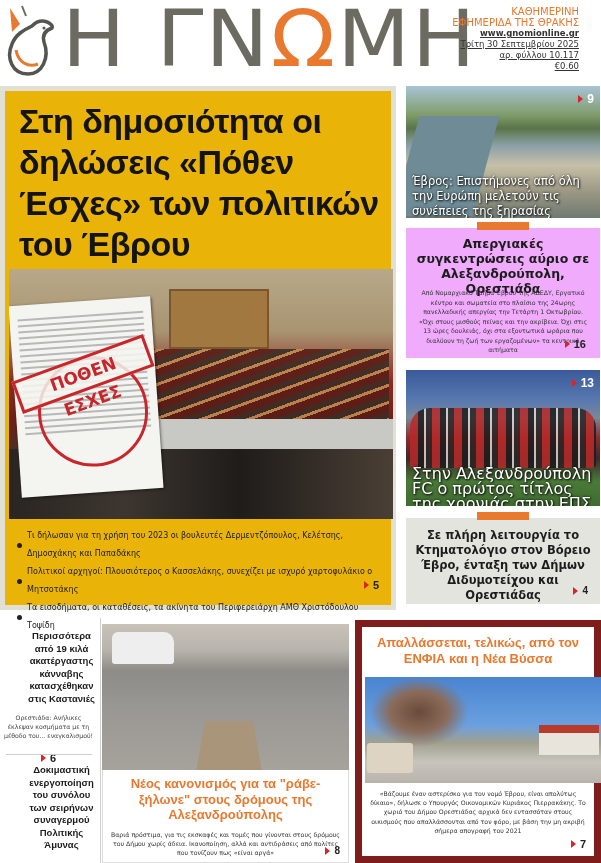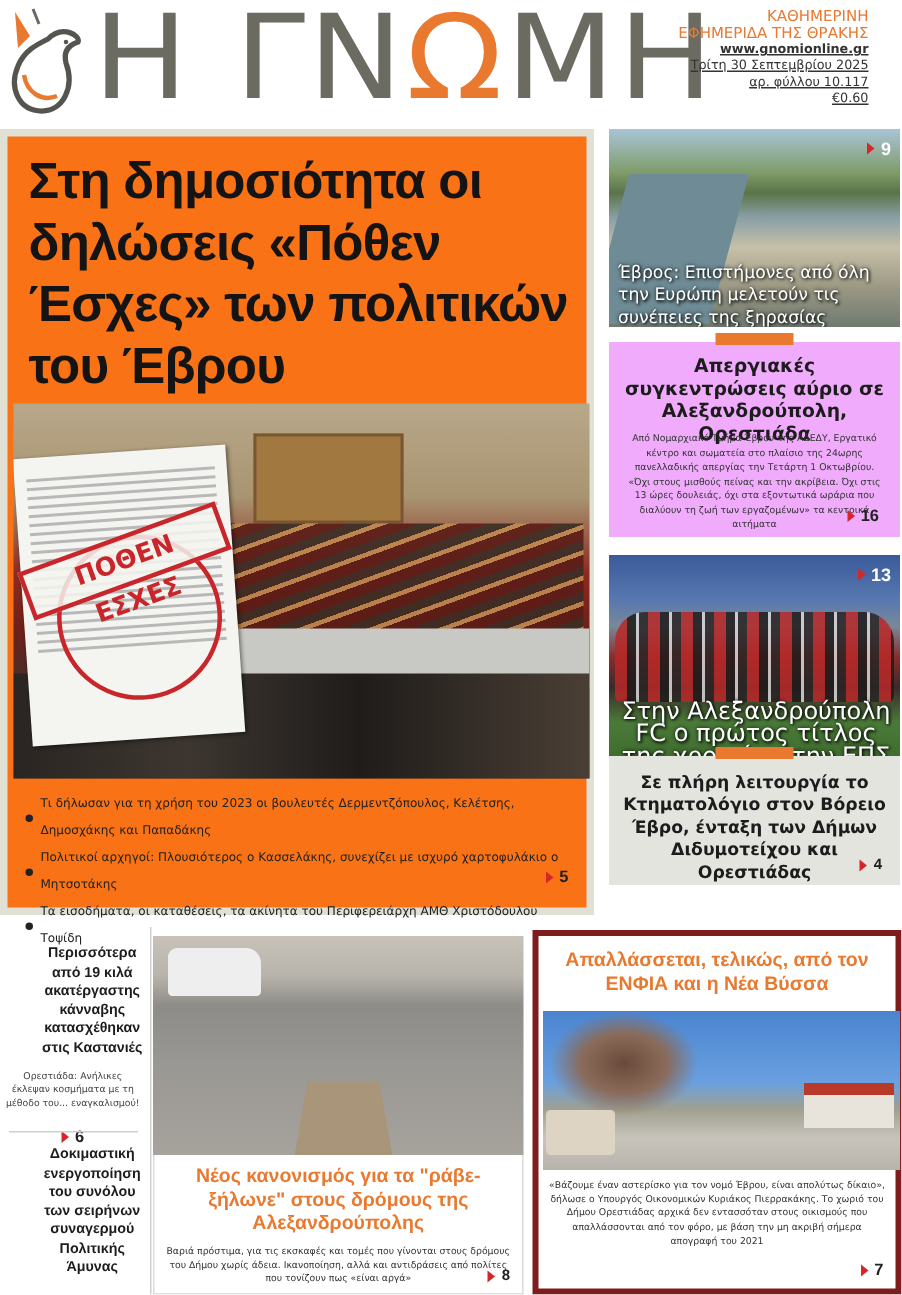--- a/index.html
+++ b/index.html
@@ -7,21 +7,21 @@
   .masthead { position: absolute; left: 0; top: 0; width: 601px; height: 82px; }
   .logo-icon { position: absolute; left: 2px; top: 2px; width: 58px; height: 76px; }
   .brand { position: absolute; left: 62px; top: -2px; font-family: "DejaVu Sans", sans-serif; font-size: 78px; letter-spacing: 2px; color: #6b6b62; font-weight: normal; line-height: 82px; transform: scaleX(1.08); transform-origin: left; }
   .brand .omega { color: #e8792f; }
   .mast-info { position: absolute; right: 22px; top: 6px; text-align: right; line-height: 11px; }
   .mast-info .tag { color: #e8792f; font-size: 10px; }
   .mast-info .small { color: #333; font-size: 8.5px; text-decoration: underline; }
   .mast-info .url { font-weight: bold; }
 
   .lead { position: absolute; left: 0; top: 86px; width: 396px; height: 524px; background: #e0e0d4; padding: 5px; }
-  .lead-inner { background: #f97316; width: 100%; height: 100%; position: relative; }
+  .lead-inner { background: #eab308; width: 100%; height: 100%; position: relative; }
   .lead-title { position: absolute; left: 14px; top: 10px; width: 370px; font-family: "Liberation Sans", sans-serif; font-weight: bold; font-size: 34px; line-height: 41px; color: #141414; letter-spacing: -0.5px; }
   .lead-photo { position: absolute; left: 4px; top: 178px; width: 384px; height: 250px; overflow: hidden; background: linear-gradient(180deg, #b8a88a 0%, #a89470 25%, #8d2b22 45%, #6e2018 60%, #3a3432 80%, #2a2624 100%); }
   .chamber-seats { position: absolute; left: 130px; top: 80px; width: 250px; height: 110px; background: repeating-linear-gradient(160deg, #3b2d25 0 6px, #c08a50 6px 9px, #5a1c16 9px 16px); opacity: 0.9; }
   .podium { position: absolute; left: 160px; top: 20px; width: 100px; height: 60px; background: #a07840; border: 2px solid #7a5630; }
   .screen { position: absolute; left: 148px; top: 150px; width: 236px; height: 40px; background: #c8c8c4; }
   .doc { position: absolute; left: 6px; top: 32px; width: 142px; height: 192px; background: #f4f4f0; transform: rotate(-4deg); box-shadow: 1px 1px 3px rgba(0,0,0,0.5); padding: 10px 8px; }
   .doc-line { height: 2px; background: #b8b8b8; margin: 4px 0; }
   .stamp { position: absolute; left: 22px; top: 56px; width: 110px; height: 110px; border: 3px solid #c8262a; border-radius: 50%; }
   .stamp-band { position: absolute; left: 4px; top: 88px; width: 140px; height: 34px; border: 3px solid #c8262a; transform: rotate(-20deg); color: #c8262a; font-weight: bold; font-size: 17px; text-align: center; line-height: 28px; background: rgba(244,244,240,0.85); }
   .photographers { position: absolute; left: 0; bottom: 0; width: 384px; height: 70px; background: linear-gradient(90deg, #2a2522 0%, #3d3630 30%, #1f1c1a 60%, #4a3f35 100%); }
@@ -38,23 +38,23 @@
   .river { position: absolute; left: 0; top: 30px; width: 80px; height: 100px; background: #6f8c96; transform: skewX(-15deg); }
   .overlay-title { position: absolute; left: 6px; font-size: 11.5px; line-height: 15px; color: #fff; text-shadow: 0 0 3px rgba(0,0,0,0.8), 1px 1px 2px rgba(0,0,0,0.8); }
   .photo-ref { position: absolute; right: 6px; top: 6px; font-size: 12px; color: #fff; }
   .photo-ref .tri { border-left-color: #d6262a; }
   .photo-ref .num { color: #fff; }
   .strike { top: 228px; height: 130px; background: #f0abfc; padding-left: 42px; }
   .orange-bar { position: absolute; left: 50%; transform: translateX(-50%); top: -6px; width: 52px; height: 8px; background: #e8792f; }
   .strike-title { position: absolute; left: 6px; right: 6px; top: 8px; text-align: center; font-size: 12.5px; line-height: 15px; color: #1c1c1c; }
   .strike-text { position: absolute; left: 10px; right: 10px; top: 60px; text-align: center; font-size: 6.2px; line-height: 9.5px; color: #333; }
   .strike-ref { position: absolute; right: 14px; bottom: 8px; font-size: 11px; }
-  .football { top: 370px; height: 136px; background: linear-gradient(180deg, #3a5a9a 0%, #5878b0 22%, #7a8898 35%, #8a2c2c 50%, #3a2a2a 65%, #4a7a38 82%, #3f6c30 100%); text-align: center; }
+  .football { top: 370px; height: 136px; background: linear-gradient(180deg, #3a5a9a 0%, #5878b0 22%, #7a8898 35%, #8a2c2c 50%, #3a2a2a 65%, #4a7a38 82%, #3f6c30 100%); }
   .team { position: absolute; left: 4px; top: 38px; width: 186px; height: 60px; background: repeating-linear-gradient(90deg, #b82828 0 8px, #1e1a1a 8px 14px, #d8d8d8 14px 16px, #2a2424 16px 22px); opacity: 0.85; border-radius: 20px 20px 4px 4px; }
-  .cadastre { top: 504px; height: 86px; background: #e4e4df; padding-left: 14px; }
+  .cadastre { top: 518px; height: 86px; background: #e4e4df; padding-left: 14px; }
   .cadastre-title { position: absolute; left: 6px; right: 6px; top: 10px; text-align: center; font-size: 11.5px; line-height: 15px; color: #1c1c1c; }
   .cadastre-ref { position: absolute; right: 12px; bottom: 8px; font-size: 10px; }
 
   .cannabis { position: absolute; left: 0; top: 622px; width: 97px; height: 128px; text-align: center; }
   .small-title { font-family: "Liberation Sans", sans-serif; font-weight: bold; font-size: 9.5px; line-height: 12.5px; color: #1c1c1c; padding: 8px 2px 0; margin-left: 26px; }
   .small-sub { font-size: 6.2px; line-height: 9px; color: #444; margin-top: 8px; padding: 0 3px; }
   .small-ref { margin-top: 12px; font-size: 11px; justify-content: center; display: flex; }
   .divider-h { position: absolute; left: 6px; top: 754px; width: 86px; height: 1px; background: #cfcfcf; }
   .sirens { position: absolute; left: 0; top: 760px; width: 97px; height: 103px; text-align: center; }
   .sirens .small-title { padding-top: 4px; }
@@ -63,21 +63,21 @@
 
   .road-card { position: absolute; left: 102px; top: 620px; width: 247px; height: 243px; }
   .road-photo { position: absolute; left: 0; top: 4px; width: 247px; height: 146px; background: linear-gradient(180deg, #c8c2b8 0%, #b8b4ac 18%, #8e8c88 32%, #9a9894 60%, #a6a29c 100%); overflow: hidden; }
   .road-strip { position: absolute; left: 92px; top: 30px; width: 70px; height: 130px; background: #a8957a; transform: perspective(200px) rotateX(45deg); transform-origin: bottom; }
   .van { position: absolute; left: 10px; top: 8px; width: 62px; height: 32px; background: #eeeeee; border-radius: 6px 10px 3px 3px; }
   .road-text-box { position: absolute; left: 0; top: 150px; width: 247px; height: 93px; background: #fff; border: 1px solid #dcdcdc; border-top: none; }
   .road-title { position: absolute; left: 4px; right: 4px; top: 6px; text-align: center; font-family: "Liberation Sans", sans-serif; font-size: 13px; line-height: 15.5px; color: #e8792f; }
   .road-text { position: absolute; left: 8px; right: 8px; top: 60px; text-align: center; font-size: 6.2px; line-height: 9.2px; color: #333; }
   .road-ref { position: absolute; right: 8px; bottom: 6px; font-size: 10px; }
 
-  .enfia-card { position: absolute; left: 355px; top: 620px; width: 246px; height: 243px; border: 4px solid #7f1d1d; background: #fff; }
+  .enfia-card { position: absolute; left: 355px; top: 620px; width: 246px; height: 243px; border: 7px solid #7f1d1d; background: #fff; }
   .enfia-title { position: absolute; left: 4px; right: 4px; top: 8px; text-align: center; font-family: "Liberation Sans", sans-serif; font-size: 13px; line-height: 15.5px; color: #e8792f; }
   .enfia-photo { position: absolute; left: 3px; top: 50px; width: 238px; height: 106px; background: linear-gradient(180deg, #4a84d0 0%, #6aa0e0 45%, #a0a090 62%, #c8c4bc 80%, #b8b4ac 100%); overflow: hidden; }
   .tree { position: absolute; left: 4px; top: 0; width: 100px; height: 70px; background: radial-gradient(ellipse at center, #6a4a3a 0%, #8a6a58 40%, rgba(138,106,88,0) 70%); }
   .house { position: absolute; right: 4px; top: 48px; width: 60px; height: 30px; background: #e8e4dc; border-top: 8px solid #b83a2a; }
   .truck { position: absolute; left: 2px; top: 66px; width: 46px; height: 30px; background: #ddd4c4; border-radius: 3px; }
   .enfia-text { position: absolute; left: 6px; right: 6px; top: 162px; text-align: center; font-size: 6.2px; line-height: 9.2px; color: #333; }
   .enfia-ref { position: absolute; right: 8px; bottom: 6px; font-size: 11px; }
 </style>
 </head>
 <body>

